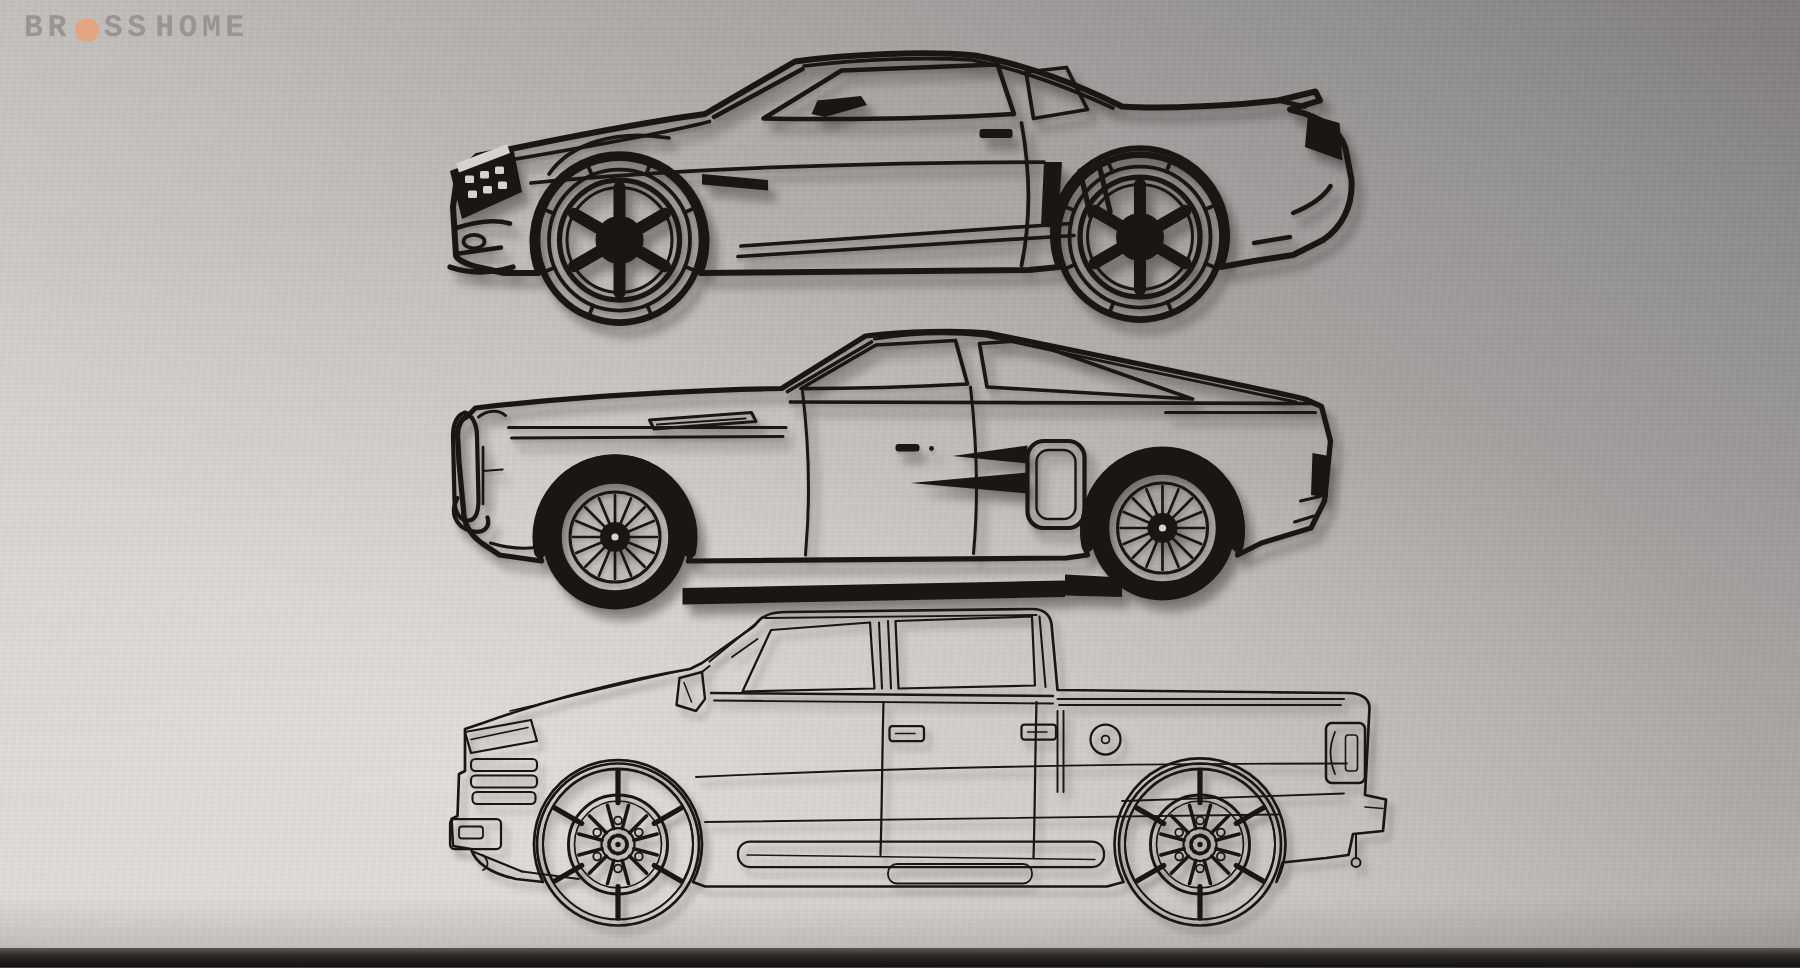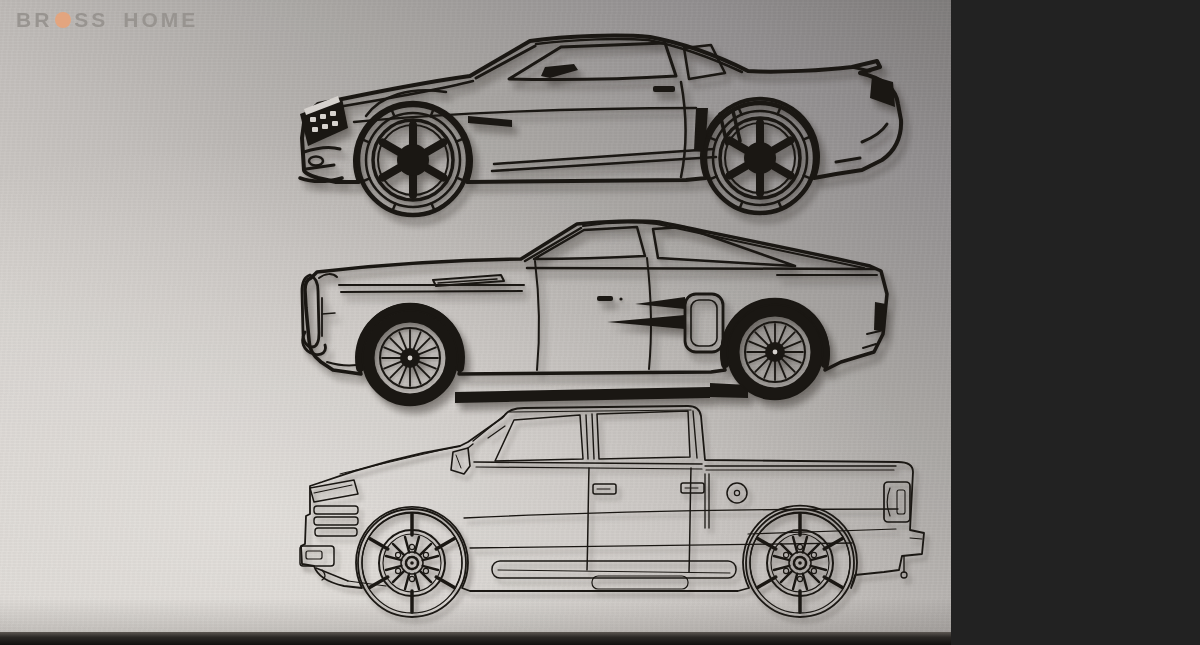--- a/index.html
+++ b/index.html
@@ -1,37 +1,37 @@
 <!DOCTYPE html>
 <html><head>
 <meta charset="utf-8">
 <style>
   html,body{margin:0;padding:0;background:#222;}
-  .stage{position:relative;width:951px;height:645px;overflow:hidden;
-         font-family:Liberation Sans, sans-serif;}
+  .stage{position:relative;width:1200px;height:645px;overflow:hidden;
+         font-family:Liberation Mono, monospace;}
   
   .wall{position:absolute;inset:0;
     background:
       radial-gradient(130% 105% at 26% 80%, rgba(238,235,231,0.55) 0%, rgba(238,235,231,0) 55%),
       linear-gradient(215deg,#807d7c 0%,#939091 14%,#aaa7a4 34%,#c3bfbc 55%,#d3cfcb 75%,#dad6d2 100%);}
   .wall .vignette{position:absolute;inset:0;
     background:radial-gradient(120% 125% at 48% 42%, rgba(0,0,0,0) 58%, rgba(38,35,32,0.22) 100%);}
   .wall .texture{position:absolute;inset:0;opacity:.6;background:
       repeating-linear-gradient(0deg, rgba(255,255,255,0.028) 0 1px, rgba(0,0,0,0.022) 1px 3px),
       repeating-linear-gradient(94deg, rgba(255,255,255,0.02) 0 2px, rgba(0,0,0,0.016) 2px 5px);}
   
   .floor{position:absolute;left:0;right:0;bottom:0;height:13px;
     background:linear-gradient(to bottom,#5c5752 0%,#2b2825 40%,#121110 100%);}
   .floor-shade{position:absolute;left:0;right:0;bottom:13px;height:34px;
     background:linear-gradient(to bottom, rgba(50,46,42,0) 0%, rgba(50,46,42,0.16) 100%);}
   
   .logo{position:absolute;left:16px;top:8px;display:flex;align-items:center;
         font-weight:700;font-size:21px;letter-spacing:3px;color:#96928e;opacity:.92;}
   .logo .dot{width:16px;height:16px;border-radius:50%;background:#e7a47b;margin:0 3px;}
-  .logo .w2{margin-left:15px;}
+  .logo .w2{margin-left:3px;}
   
   .art{position:absolute;}
   .art path,.art circle,.art rect,.art ellipse,.art line{fill:none;stroke:#1a1713;
        stroke-linecap:round;stroke-linejoin:round;}
   .art .fill{fill:#1a1713;stroke:none;}
   .art .lite{fill:#d6d2ce;stroke:none;}
   #art-camaro,#art-mustang{filter:drop-shadow(5px 7px 3px rgba(55,50,45,.40)) drop-shadow(1px 2px 1px rgba(55,50,45,.22));}
   #art-truck{filter:drop-shadow(4px 5px 2px rgba(55,50,45,.36));}
   #art-camaro{left:296px;top:20px;}
   #art-mustang{left:297px;top:212px;}

